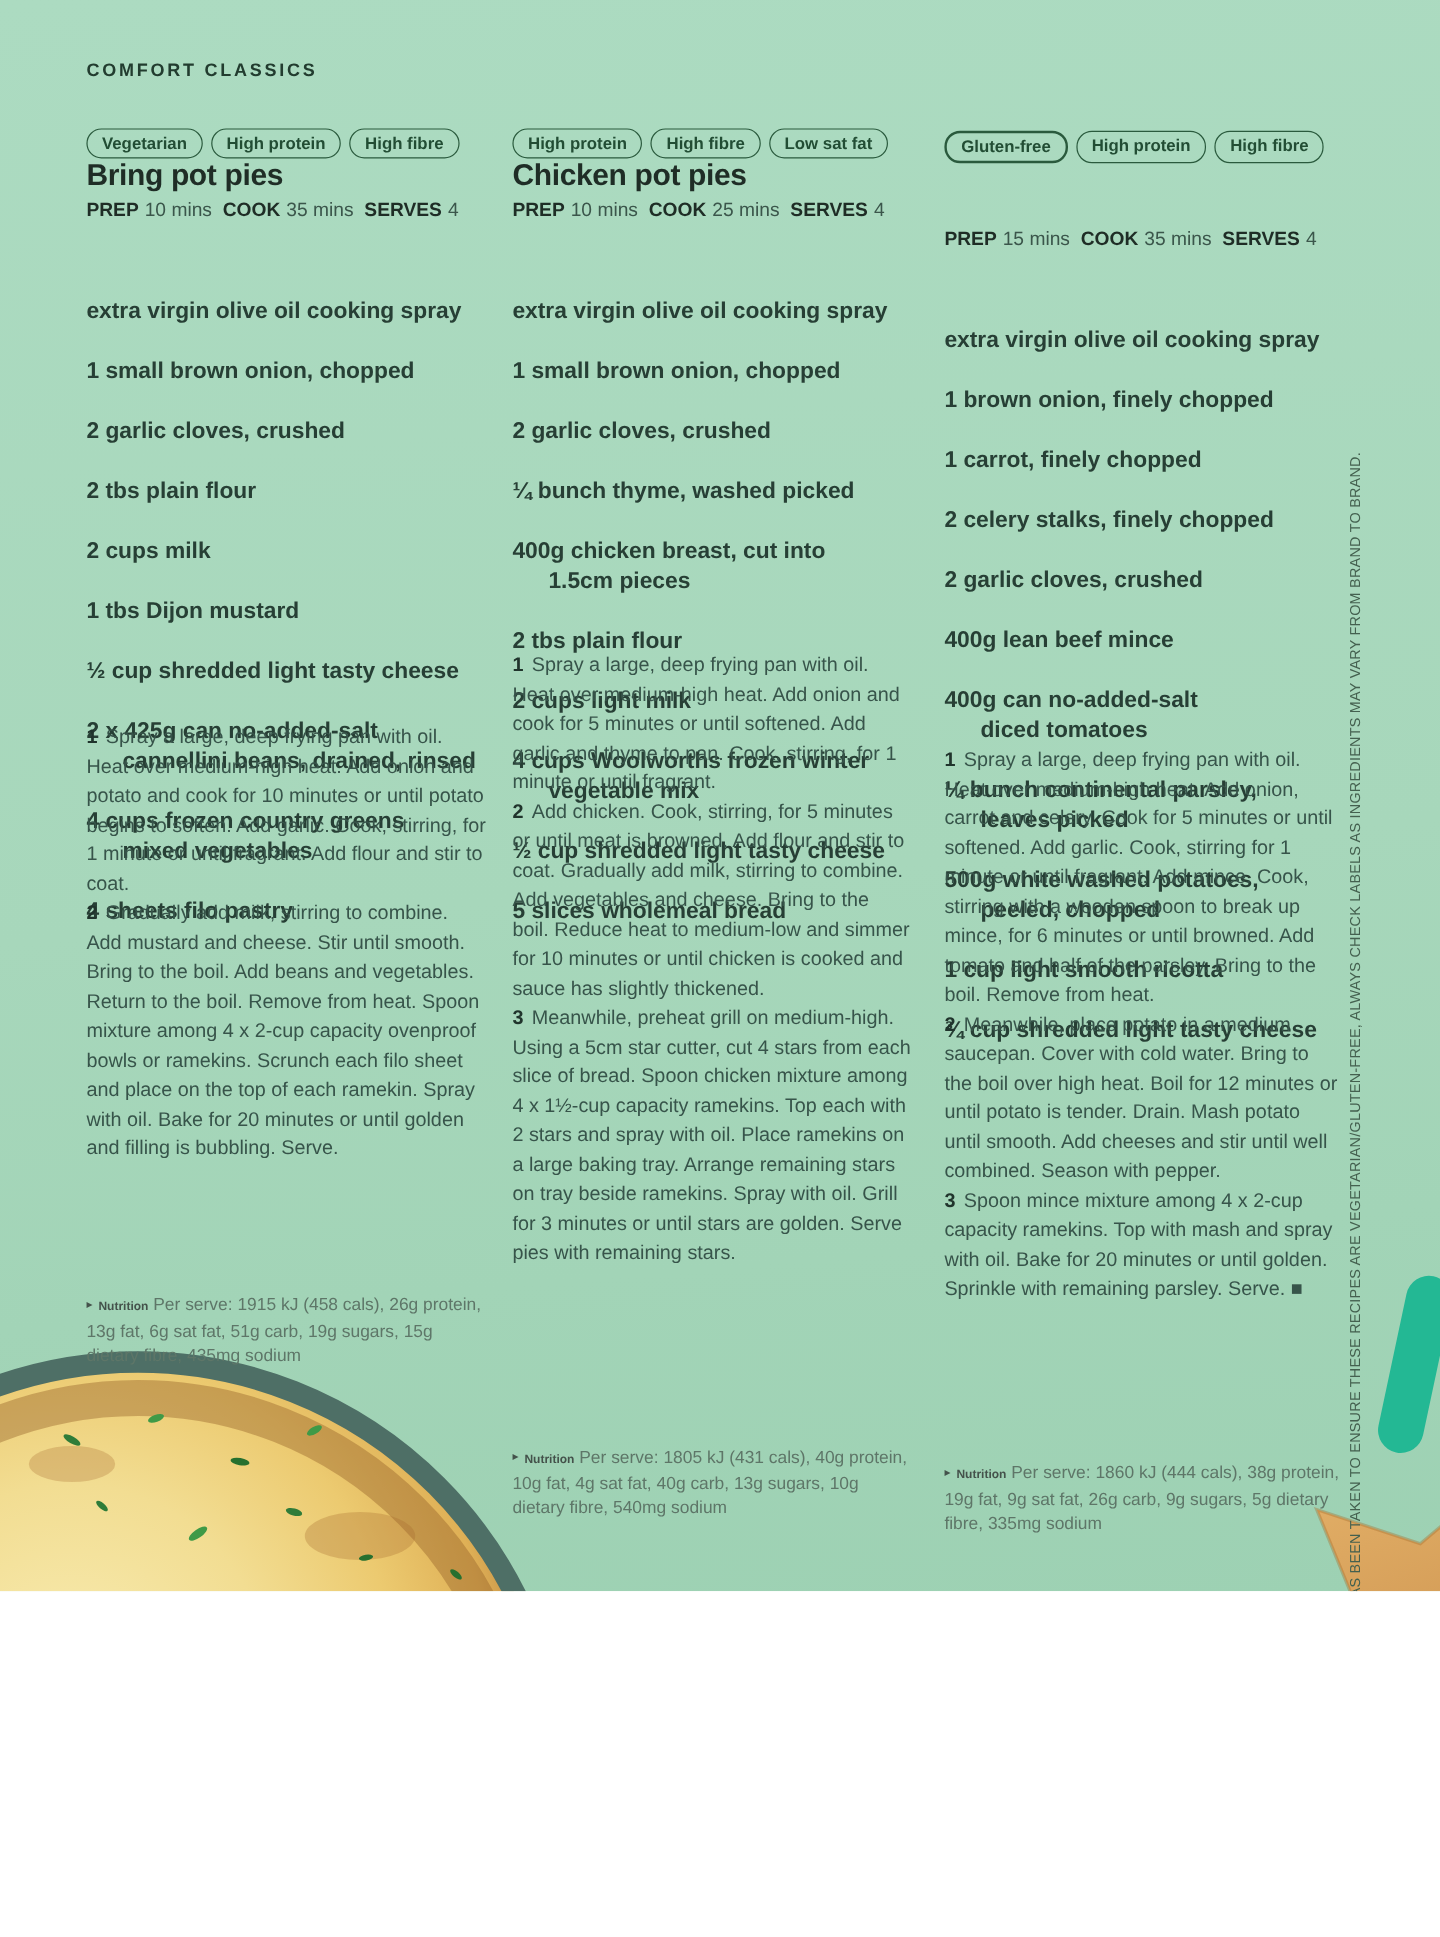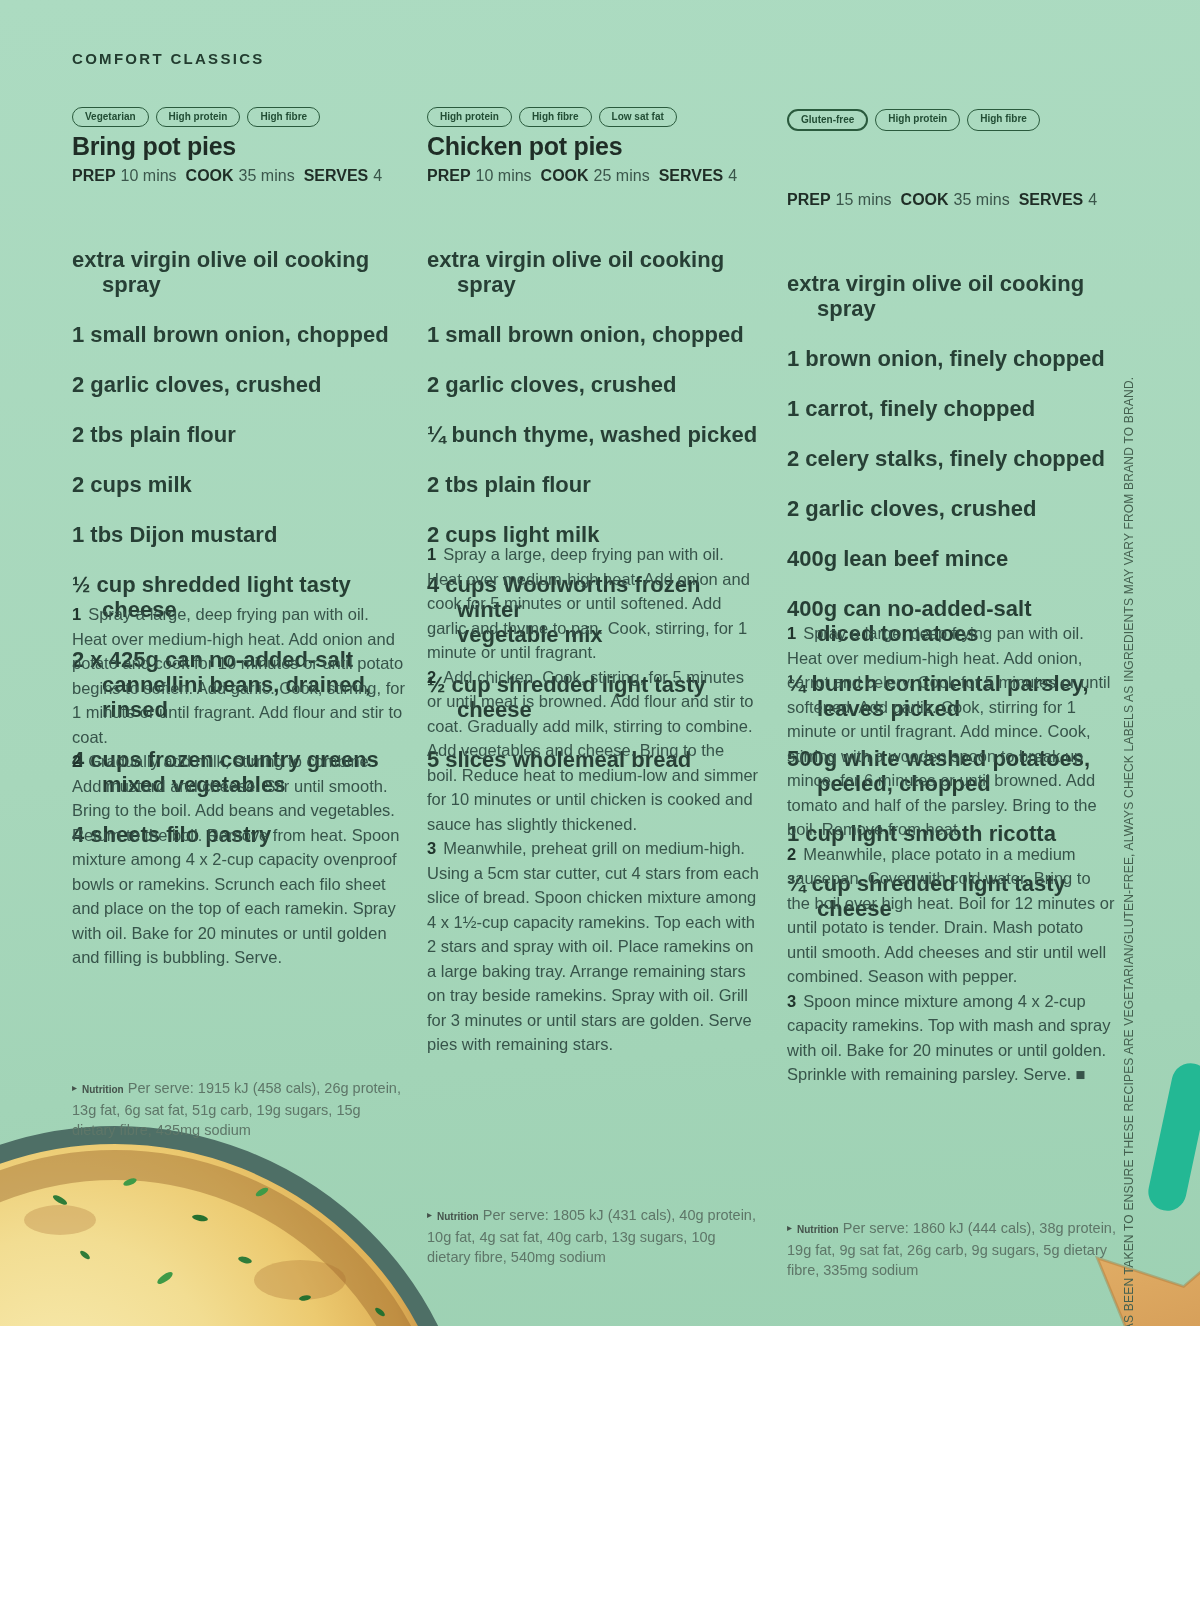--- a/index.html
+++ b/index.html
@@ -14,35 +14,35 @@
     position:absolute; left:72px; top:50px; z-index:2;
     font-size:15px; font-weight:700; letter-spacing:2.3px; color:#223c2f;
   }
   .col { position:absolute; top:0; height:1360px; z-index:2; }
   .c1 { left:72px;  width:334px; }
   .c2 { left:427px; width:332px; }
   .c3 { left:787px; width:330px; }
   .badges { position:absolute; top:107px; left:0; display:flex; gap:7px; }
   .c3 .badges { top:109px; }
   .badge {
-    font-size:10px; font-weight:700; color:#224d34; line-height:1.3;
+    font-size:14px; font-weight:700; color:#224d34; line-height:1.3;
     border:1.7px solid #2a5a3d; border-radius:13px; padding:2px 12px 3px; white-space:nowrap;
   }
   .c3 .badge:first-child { font-weight:800; border-width:2px; }
   .title { position:absolute; top:133px; left:0; margin:0;
     font-size:25px; line-height:27px; font-weight:800; color:#1f2d26; letter-spacing:-0.3px; }
   .c3 .title { top:135px; }
   .title span { display:block; }
   .meta { position:absolute; top:167px; left:0; margin:0; font-size:16px; color:#3b564b; }
   .c3 .meta { top:191px; }
   .meta b { color:#1f2d26; font-weight:800; margin-right:5px; }
   .meta .v { margin-right:9px; }
   .ing {
     position:absolute; top:222px; left:0; right:0; margin:0; padding:0; list-style:none;
-    font-weight:700; font-size:22px; line-height:25px; color:#273f35; white-space:pre-line;
+    font-weight:700; font-size:19px; line-height:25px; color:#273f35; white-space:pre-line;
   }
   .c3 .ing { top:246px; }
   .ing li { padding-left:30px; text-indent:-30px; }
   .method { position:absolute; left:0; right:0; font-size:16.5px; line-height:24.5px; color:#37544a; }
   .c1 .method { top:602px; } .c2 .method { top:542px; } .c3 .method { top:621px; }
   .method p { margin:0; }
   .method .n { font-weight:800; color:#20342c; margin-right:7px; }
   .nut { position:absolute; left:0; right:0; margin:0; font-size:14.5px; line-height:20px; color:#5e7668; }
   .c1 .nut { top:1078px; } .c2 .nut { top:1205px; } .c3 .nut { top:1218px; }
   .nut b { color:#44524b; font-size:10px; }
@@ -185,20 +185,22 @@
         <span>Chicken pot pies</span>
       </h2>
     <p class="meta">
       <b>PREP</b><span class="v">10 mins</span><b>COOK</b><span class="v">25 mins</span><b>SERVES</b><span class="v">4</span>
     </p>
     <ul class="ing">
       <li>extra virgin olive oil cooking spray</li>
       <li>1 small brown onion, chopped</li>
       <li>2 garlic cloves, crushed</li>
       <li>¼ bunch thyme, washed picked</li>
+      <li>400g chicken breast, cut into
+1.5cm pieces</li>
       <li>2 tbs plain flour</li>
       <li>2 cups light milk</li>
       <li>4 cups Woolworths frozen winter
 vegetable mix</li>
       <li>½ cup shredded light tasty cheese</li>
       <li>5 slices wholemeal bread</li>
     </ul>
     <div class="method">
       <p><b class="n">1</b><span>Spray a large, deep frying pan with oil. Heat over medium-high heat. Add onion and cook for 5 minutes or until softened. Add garlic and thyme to pan. Cook, stirring, for 1 minute or until fragrant.</span></p>
       <p><b class="n">2</b><span>Add chicken. Cook, stirring, for 5 minutes or until meat is browned. Add flour and stir to coat. Gradually add milk, stirring to combine. Add vegetables and cheese. Bring to the boil. Reduce heat to medium-low and simmer for 10 minutes or until chicken is cooked and sauce has slightly thickened.</span></p>

